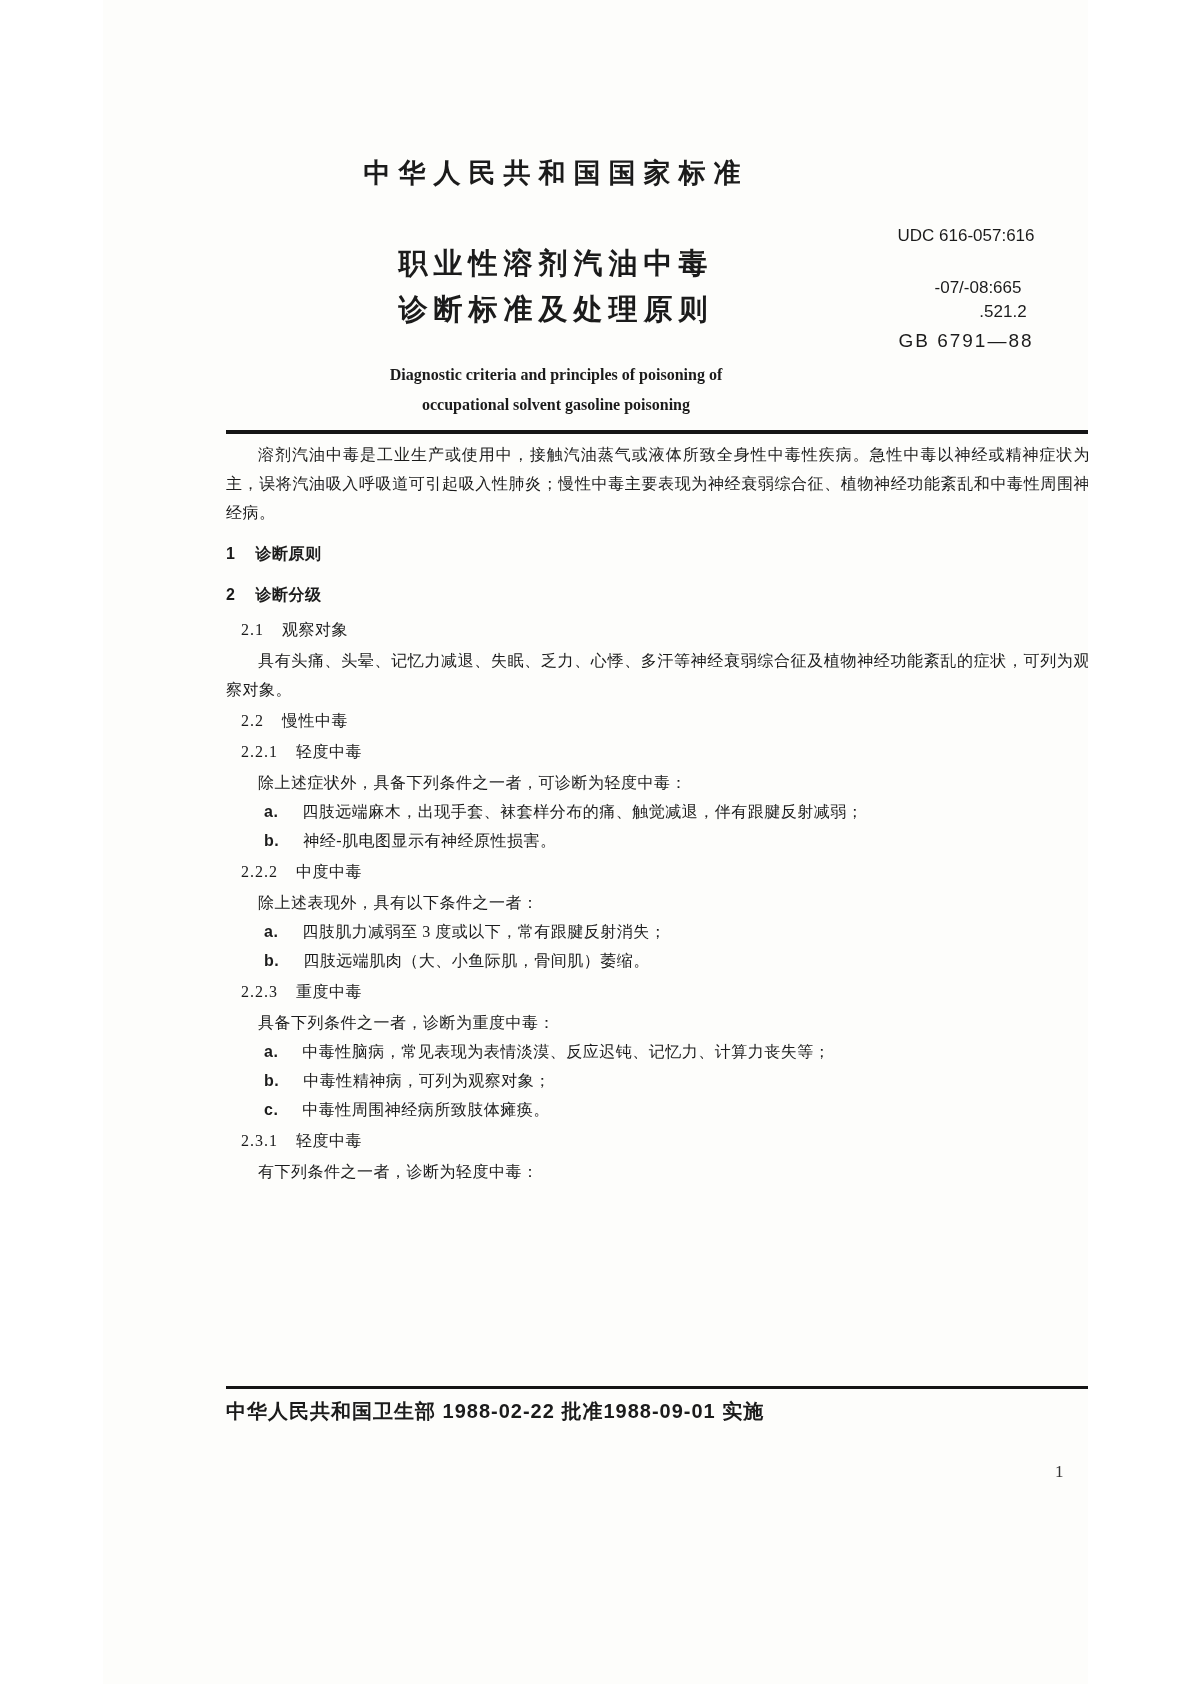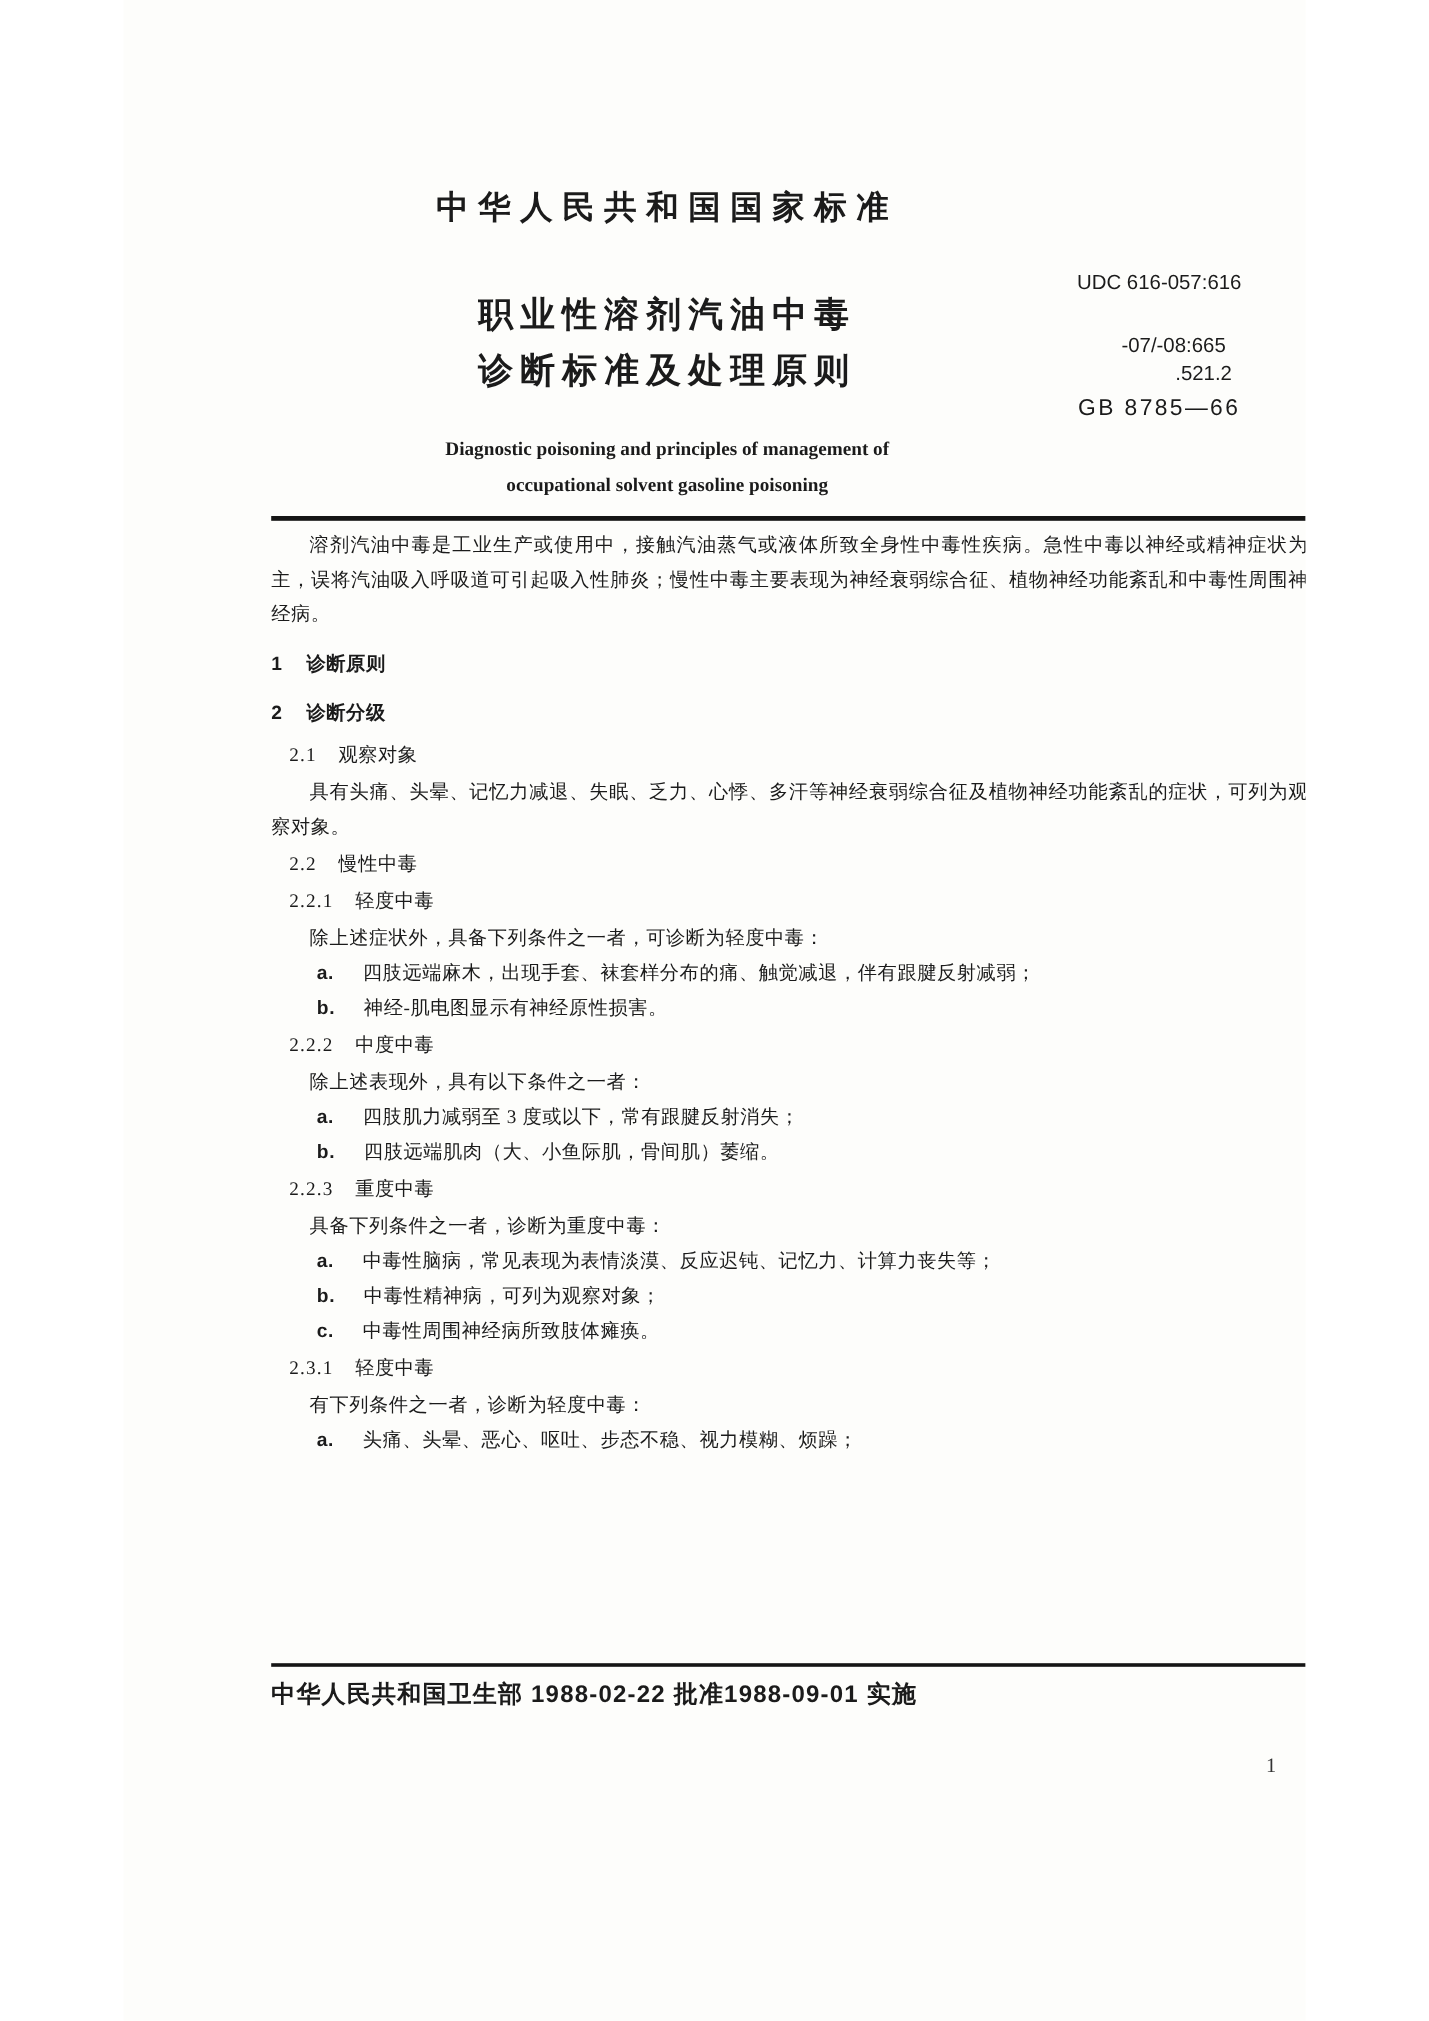--- a/index.html
+++ b/index.html
@@ -91,30 +91,30 @@
 
 <div class="page">
 
   <div class="masthead">
     <div class="std-label">中华人民共和国国家标准</div>
     <div class="title-cn">
       <div>职业性溶剂汽油中毒</div>
       <div>诊断标准及处理原则</div>
     </div>
     <div class="title-en">
-      <div>Diagnostic poisoning and principles of management of</div>
+      <div>Diagnostic criteria and principles of poisoning of</div>
       <div>occupational solvent gasoline poisoning</div>
     </div>
   </div>
 
   <div class="codes">
     <div class="udc1">UDC 616-057:616</div>
     <div class="udc2">-07/-08:665</div>
     <div class="udc3">.521.2</div>
-    <div class="gb">GB 8785—66</div>
+    <div class="gb">GB 6791—88</div>
   </div>
 
   <div class="rule-top"></div>
 
   <div class="doc-body">
       <p class="para">溶剂汽油中毒是工业生产或使用中，接触汽油蒸气或液体所致全身性中毒性疾病。急性中毒以神经或精神症状为主，误将汽油吸入呼吸道可引起吸入性肺炎；慢性中毒主要表现为神经衰弱综合征、植物神经功能紊乱和中毒性周围神经病。</p>
       <div class="h1"><span class="num">1</span><span>诊断原则</span></div>
       <div class="h1"><span class="num">2</span><span>诊断分级</span></div>
       <div class="h2"><span class="num">2.1</span><span>观察对象</span></div>
       <p class="para">具有头痛、头晕、记忆力减退、失眠、乏力、心悸、多汗等神经衰弱综合征及植物神经功能紊乱的症状，可列为观察对象。</p>
@@ -127,21 +127,20 @@
       <p class="para">除上述表现外，具有以下条件之一者：</p>
       <p class="li"><span class="marker">a.</span><span>四肢肌力减弱至 3 度或以下，常有跟腱反射消失；</span></p>
       <p class="li"><span class="marker">b.</span><span>四肢远端肌肉（大、小鱼际肌，骨间肌）萎缩。</span></p>
       <div class="h2"><span class="num">2.2.3</span><span>重度中毒</span></div>
       <p class="para">具备下列条件之一者，诊断为重度中毒：</p>
       <p class="li"><span class="marker">a.</span><span>中毒性脑病，常见表现为表情淡漠、反应迟钝、记忆力、计算力丧失等；</span></p>
       <p class="li"><span class="marker">b.</span><span>中毒性精神病，可列为观察对象；</span></p>
       <p class="li"><span class="marker">c.</span><span>中毒性周围神经病所致肢体瘫痪。</span></p>
       <div class="h2"><span class="num">2.3.1</span><span>轻度中毒</span></div>
       <p class="para">有下列条件之一者，诊断为轻度中毒：</p>
-      <p class="li"><span class="marker">a.</span><span>头痛、头晕、恶心、呕吐、步态不稳、视力模糊、烦躁；</span></p>
     </div>
 
   <div class="rule-bottom"></div>
 
   <div class="footer-row">
     <span>中华人民共和国卫生部 1988-02-22 批准</span>
     <span>1988-09-01 实施</span>
   </div>
 
   <div class="page-num">1</div>

